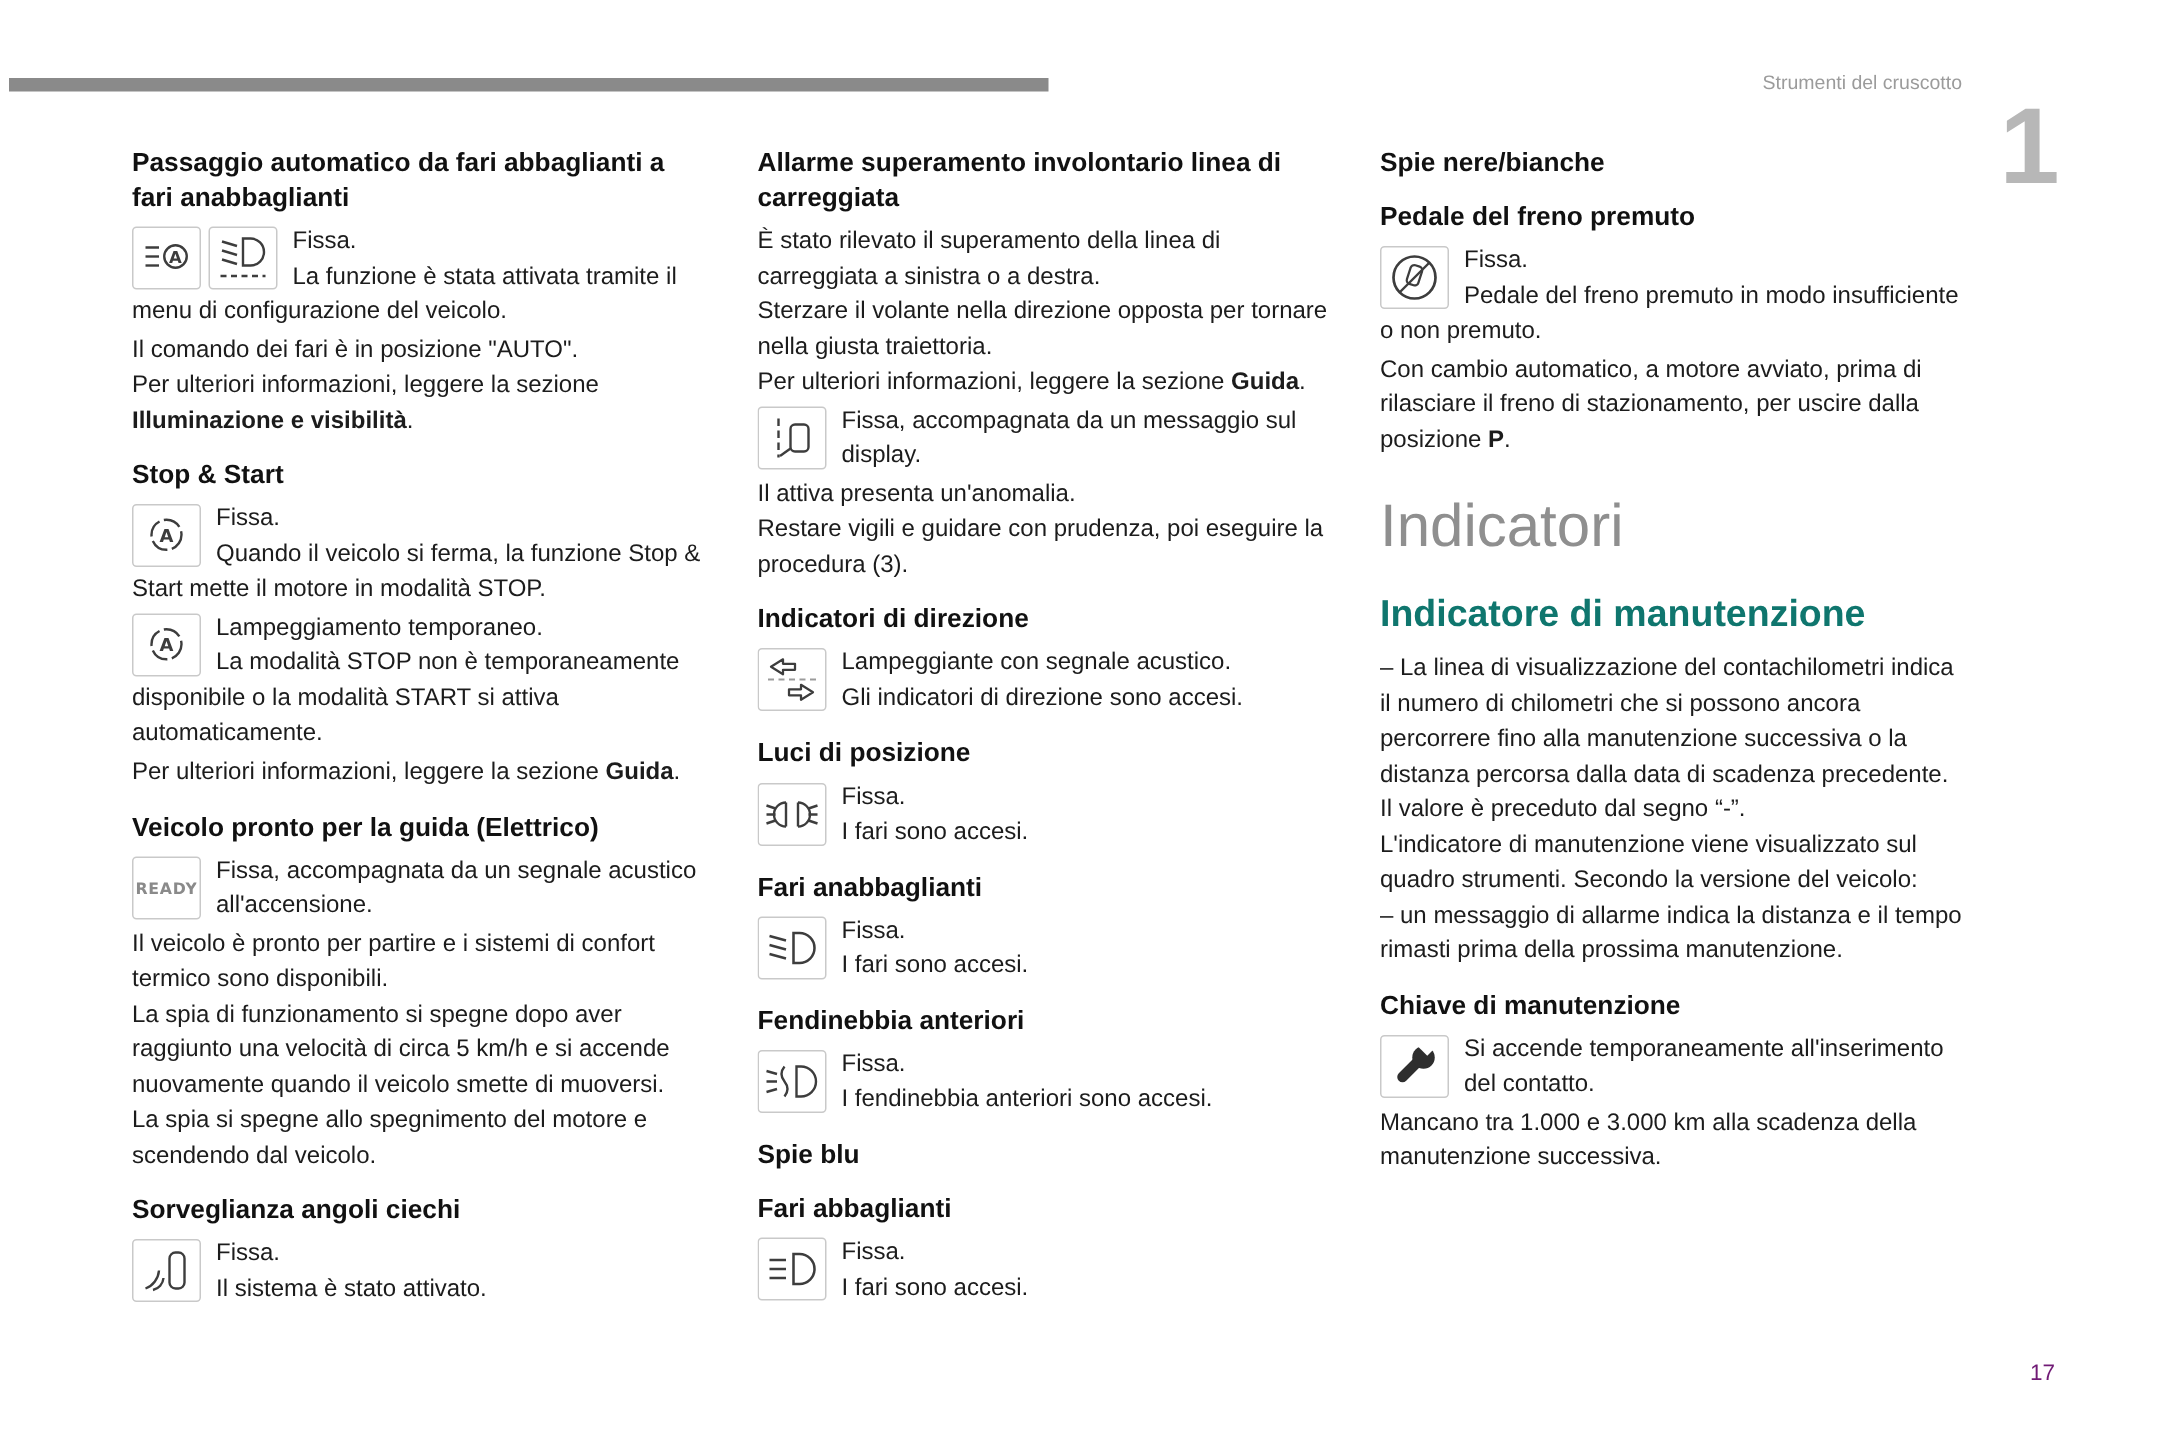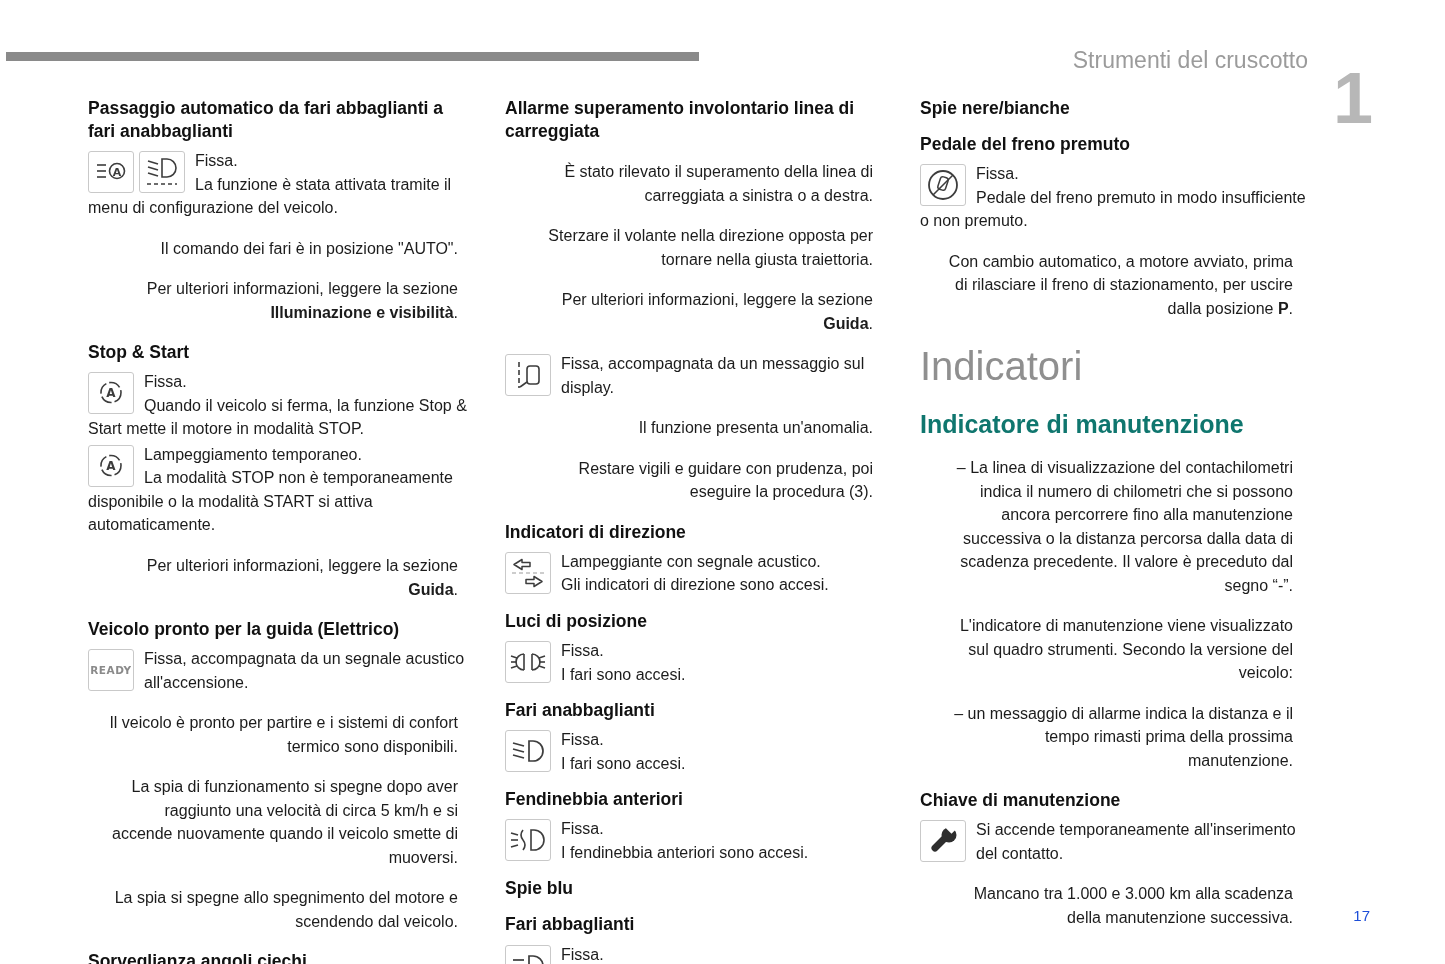--- a/index.html
+++ b/index.html
@@ -3,35 +3,35 @@
 <meta charset="utf-8">
 <style>
   * { margin:0; padding:0; box-sizing:border-box; }
   html,body { background:#ffffff; }
   .page {
     position:relative; width:1445px; height:964px; background:#fff;
     font-family:"Liberation Sans","DejaVu Sans",sans-serif; color:#1c1c1c;
     overflow:hidden;
   }
   .topbar { position:absolute; left:6px; top:52px; width:693px; height:9px; background:#8a8a8a; }
-  .running-head { position:absolute; top:47px; right:137px; font-size:23px; color:#9b9b9b;margin-left:33px; }
+  .running-head { position:absolute; top:47px; right:137px; font-size:13px; color:#9b9b9b;margin-left:33px; }
   .chapter-num { position:absolute; top:62px; right:72px; font-size:72px; font-weight:bold; color:#b7b7b7; line-height:1; }
-  .pagenum { position:absolute; right:75px; bottom:40px; font-size:15px; color:#1d4ed8; }
+  .pagenum { position:absolute; right:75px; bottom:40px; font-size:15px; color:#701a75; }
 
   .cols { position:absolute; left:88px; top:97px; display:flex; }
   .col { width:387px; margin-right:30px; }
   .col.c2 { width:385px; }
   .col.c3 { width:390px; margin-right:0; }
 
   .h { font-size:17.5px; font-weight:700; line-height:1.32; margin:13px 0 6px; color:#111; }
   .col .h:first-child { margin-top:0; }
   .h-gray { font-size:40px; font-weight:400; color:#8f8f8f; line-height:1.1; margin:24px 0 22px; }
   .h-big { font-size:25px; font-weight:700; color:#0f766e; line-height:1.15; margin:0 0 10px; }
 
-  .para { font-size:16px; line-height:1.47; margin:17px;text-align:right; }
+  .para { font-size:16px; line-height:1.47; margin:0; }
   .ip { overflow:hidden; margin:2px 0 2px; font-size:16px; line-height:1.47; }
   .lead { display:block; }
 
   .icbox {
     float:left; width:46px; height:42px; border:1px solid #c9c9c9; border-radius:3px;
     display:flex; align-items:center; justify-content:center;
     margin:2px 10px 2px 0; background:#fff;
   }
   .icgroup { float:left; margin:2px 10px 2px 0; display:flex; gap:5px; }
   .icgroup .icbox { float:none; margin:0; }
@@ -143,21 +143,21 @@
           <svg width="34" height="30" viewBox="0 0 34 30">
             <g stroke="#3d3d3d" stroke-width="1.6" fill="none">
               <line x1="8" y1="2" x2="8" y2="28" stroke-dasharray="5 3"></line>
               <rect x="16" y="6" width="12" height="18" rx="3"></rect>
               <path d="M16 22 L9 27"></path>
             </g>
           </svg>
         </span>
         <span class="lead">Fissa, accompagnata da un messaggio sul display.</span><span></span>
       </div>
-      <p class="para">Il funzione presenta un'anomalia.</p>
+      <p class="para">Il attiva presenta un'anomalia.</p>
       <p class="para">Restare vigili e guidare con prudenza, poi eseguire la procedura (3).</p>
 
       <h3 class="h">Indicatori di direzione</h3>
       <div class="ip">
         <span class="icbox">
           <svg width="38" height="34" viewBox="0 0 38 34">
             <g fill="#fff" stroke="#3d3d3d" stroke-width="1.5" stroke-linejoin="round">
               <path d="M13 3.5 L5 8.5 L13 13.5 L13 10.5 L21 10.5 L21 6.5 L13 6.5 Z"></path>
               <path d="M25 20.5 L33 25.5 L25 30.5 L25 27.5 L17 27.5 L17 23.5 L25 23.5 Z"></path>
             </g>

